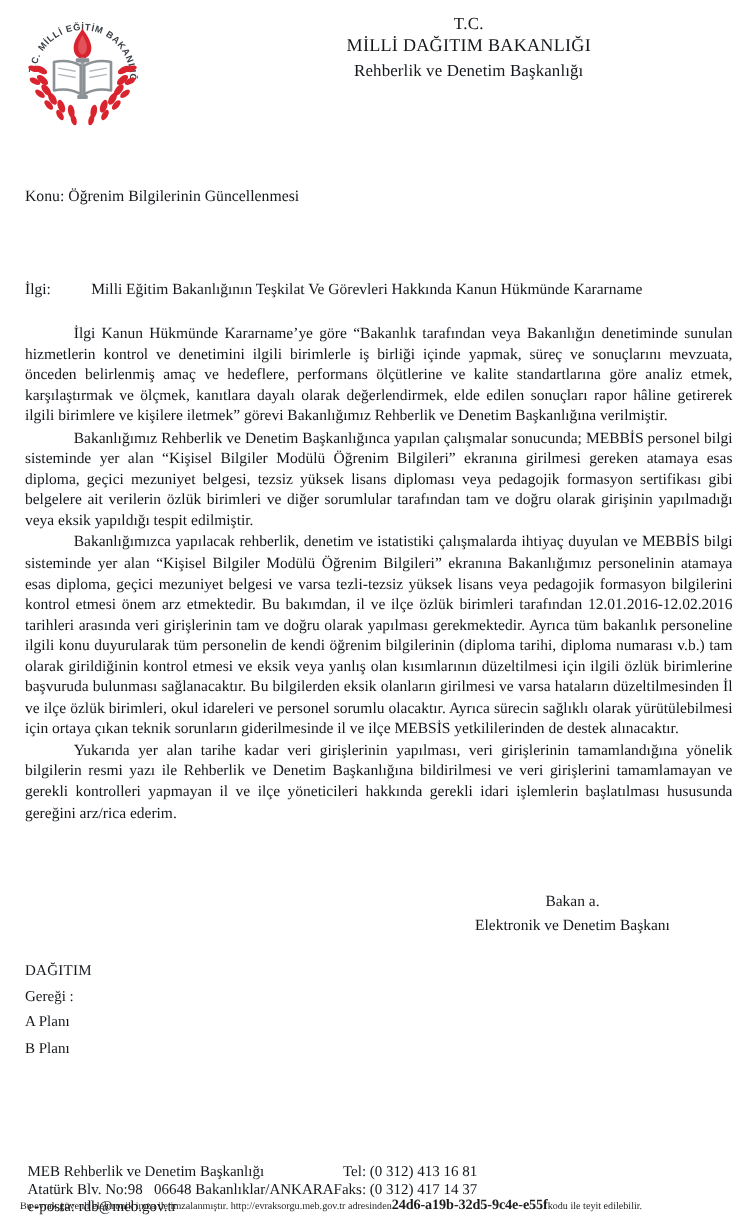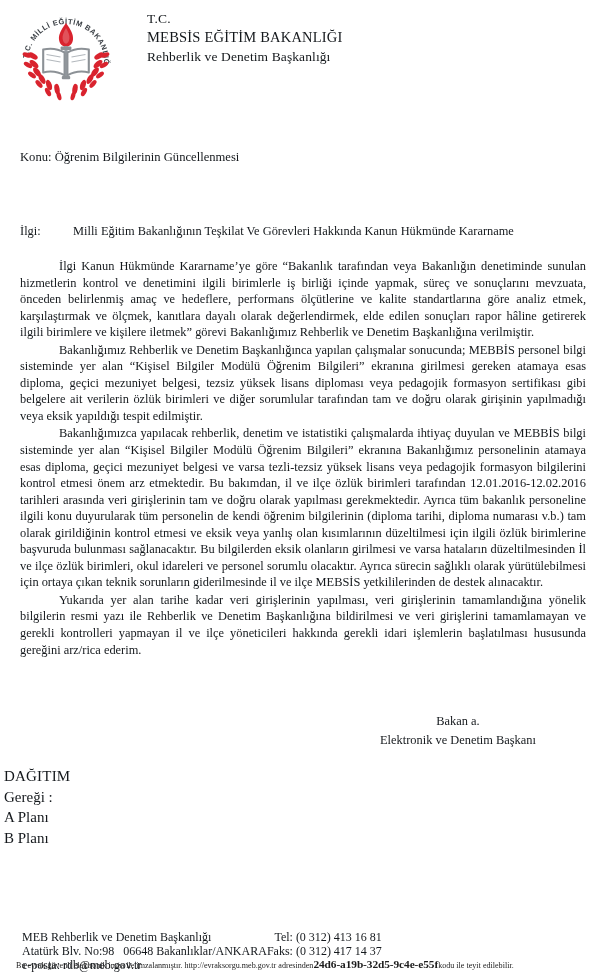--- a/index.html
+++ b/index.html
@@ -32,24 +32,24 @@
     position: absolute;
     left: 14px;
     top: 6px;
     width: 104px;
     height: 96px;
   }
   .logo-svg { display: block; width: 104px; height: 96px; }
 
   .header-titles {
     position: absolute;
-    left: 147px;
+    left: 160px;
     right: 10px;
     top: 10px;
-    text-align: left;
+    text-align: center;
   }
   .hdr-tc {
     font-size: 13.5px;
     line-height: 18px;
     letter-spacing: .2px;
   }
   .hdr-ministry {
     font-size: 14.5px;
     line-height: 19px;
     letter-spacing: .2px;
@@ -118,23 +118,23 @@
     top: 712px;
     width: 256px;
     text-align: center;
     font-size: 12.4px;
     line-height: 19px;
   }
 
   
   .distribution {
     position: absolute;
-    left: 4px;
+    left: 20px;
     top: 766px;
-    font-size: 15px;
+    font-size: 12px;
     line-height: 20.5px;
   }
   .dist-title { letter-spacing: .2px; }
 
   
   .footer {
     position: absolute;
     left: 22px;
     right: 14px;
     top: 890px;
@@ -283,21 +283,21 @@
           <line x1="32.5" y1="48.5" x2="46.5" y2="51.0"></line>
           <line x1="32.5" y1="53.5" x2="46.5" y2="56.0"></line>
           <line x1="57.5" y1="51.0" x2="71.5" y2="48.5"></line>
           <line x1="57.5" y1="56.0" x2="71.5" y2="53.5"></line>
         </g>
       </svg>
     </div>
 
     <div class="header-titles">
       <div class="hdr-tc">T.C.</div>
-      <div class="hdr-ministry">MEBSİS EĞİTİM BAKANLIĞI</div>
+      <div class="hdr-ministry">MİLLİ DAĞITIM BAKANLIĞI</div>
       <div class="hdr-dept">Rehberlik ve Denetim Başkanlığı</div>
     </div>
   </div>
 
   <div class="meta">
     <div class="meta-row2"><span>Konu:</span> <span>Öğrenim Bilgilerinin Güncellenmesi</span></div>
   </div>
 
   <div class="body-area">
 

